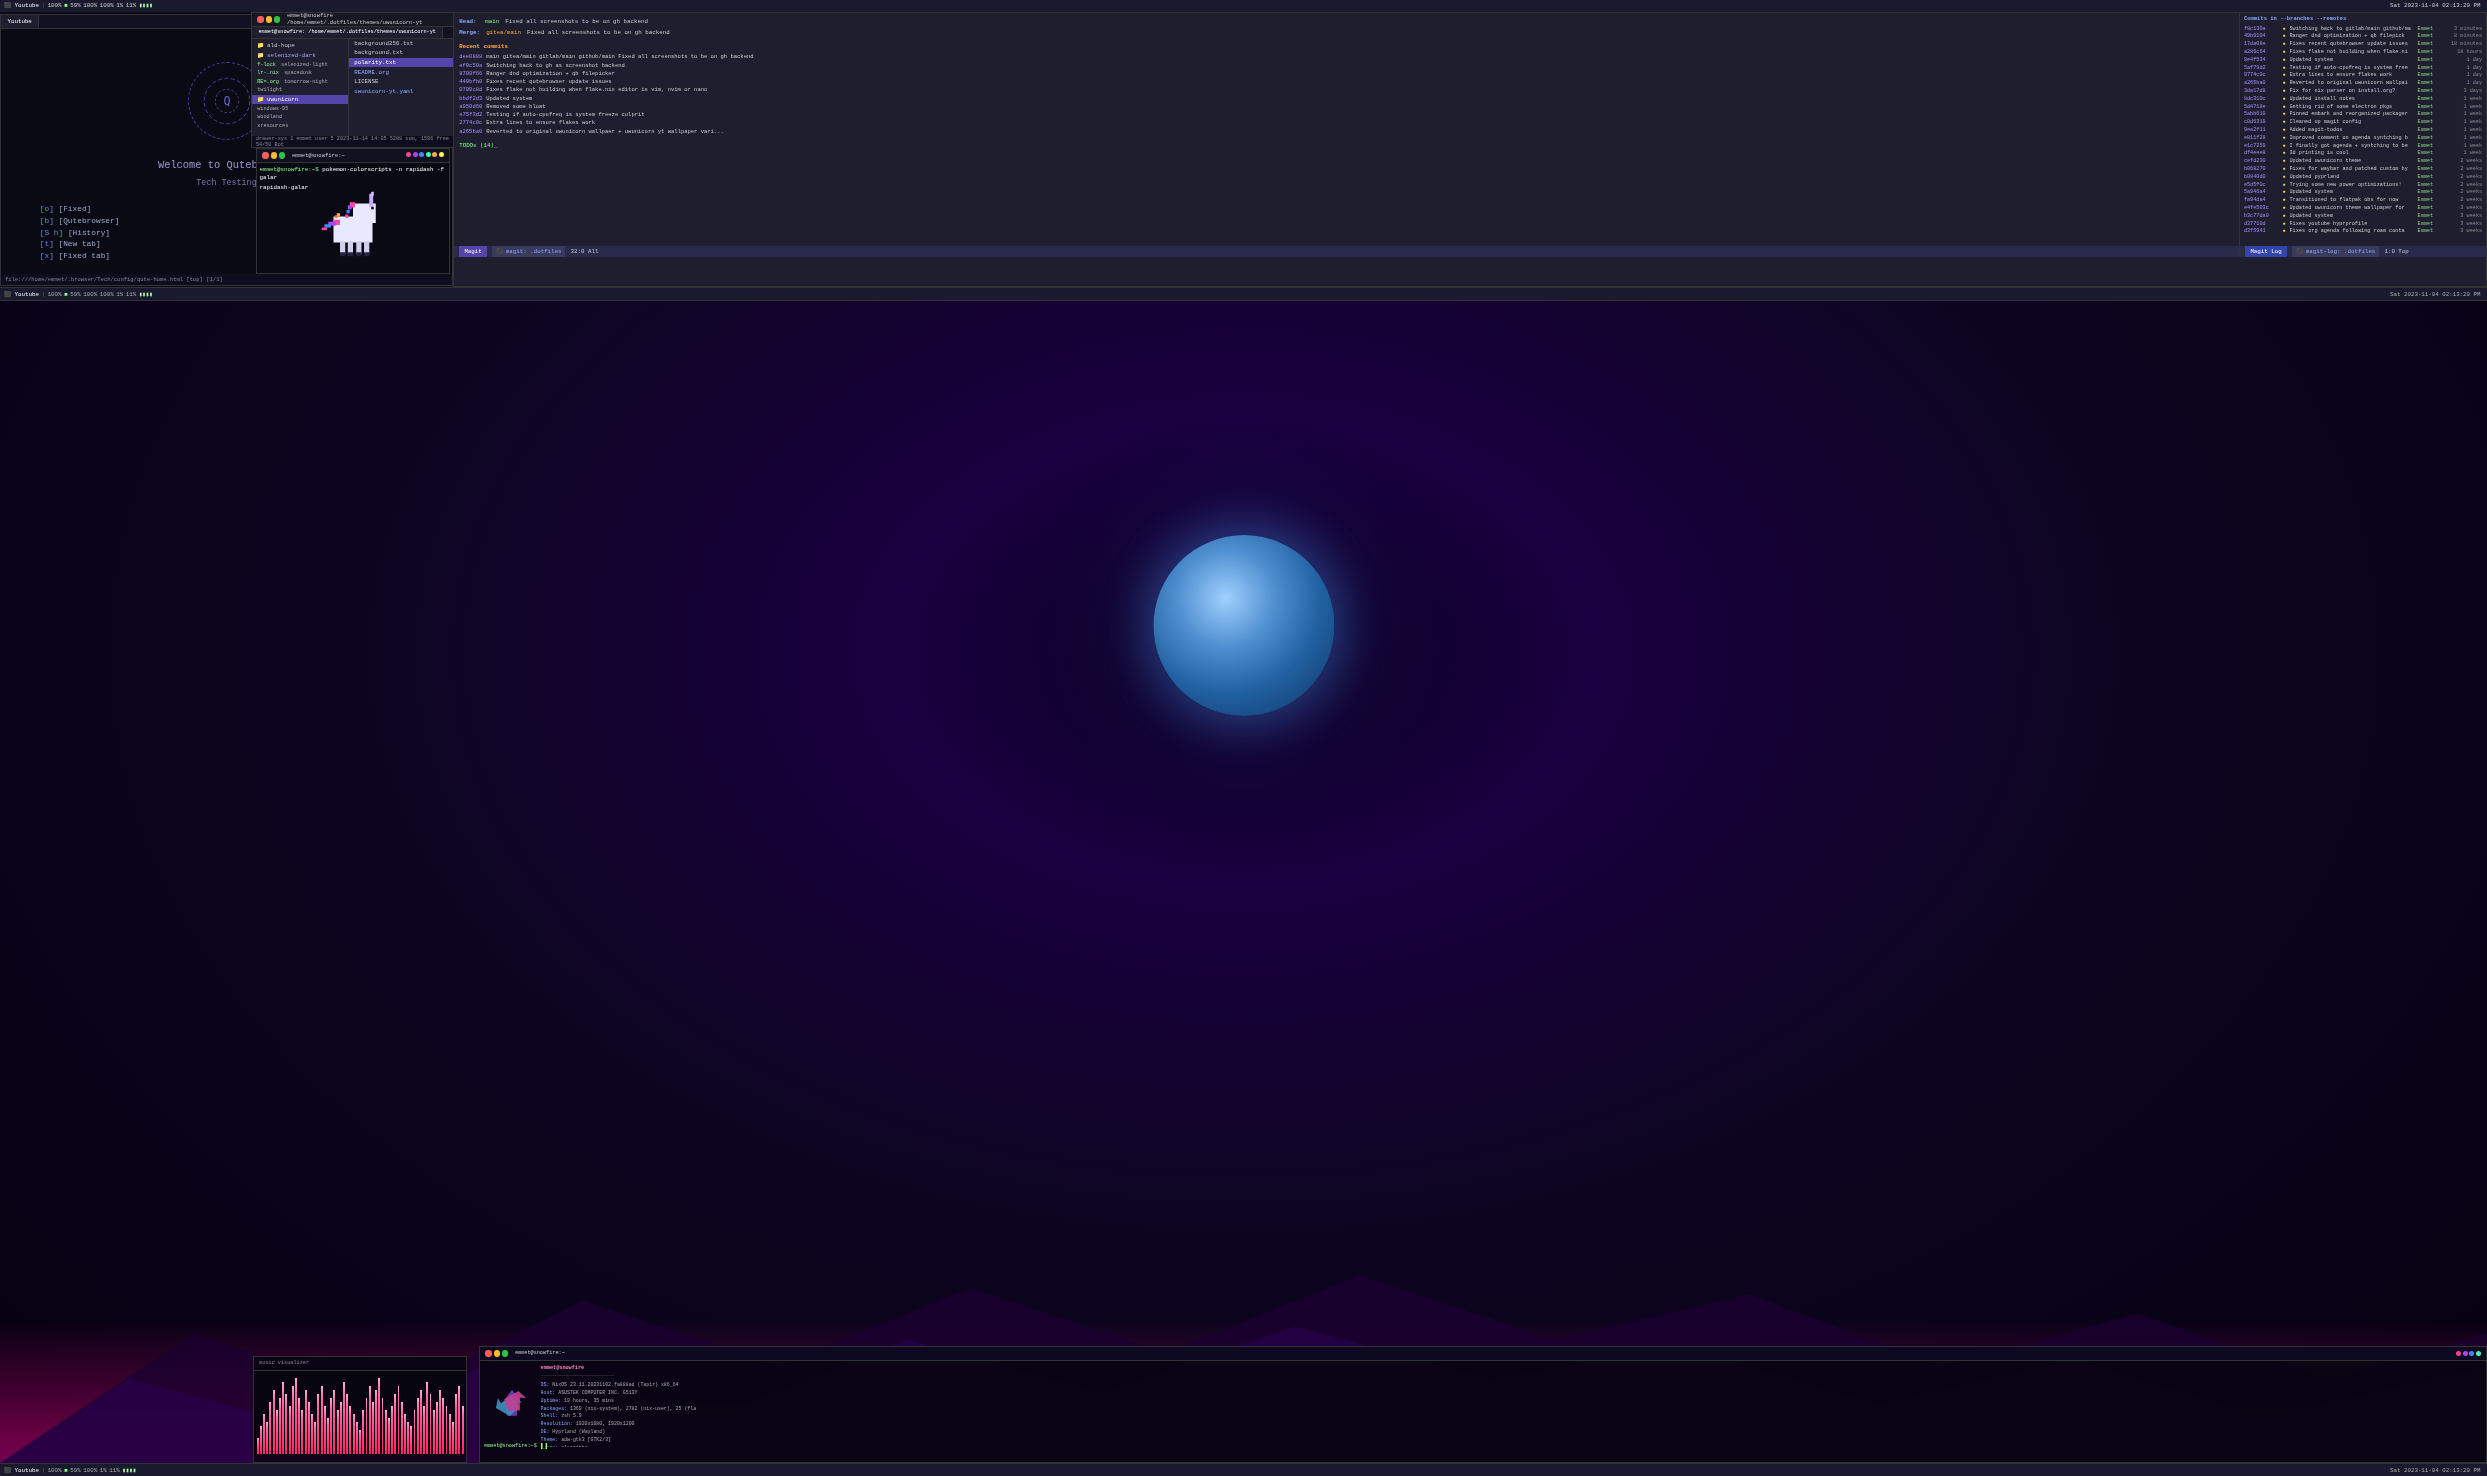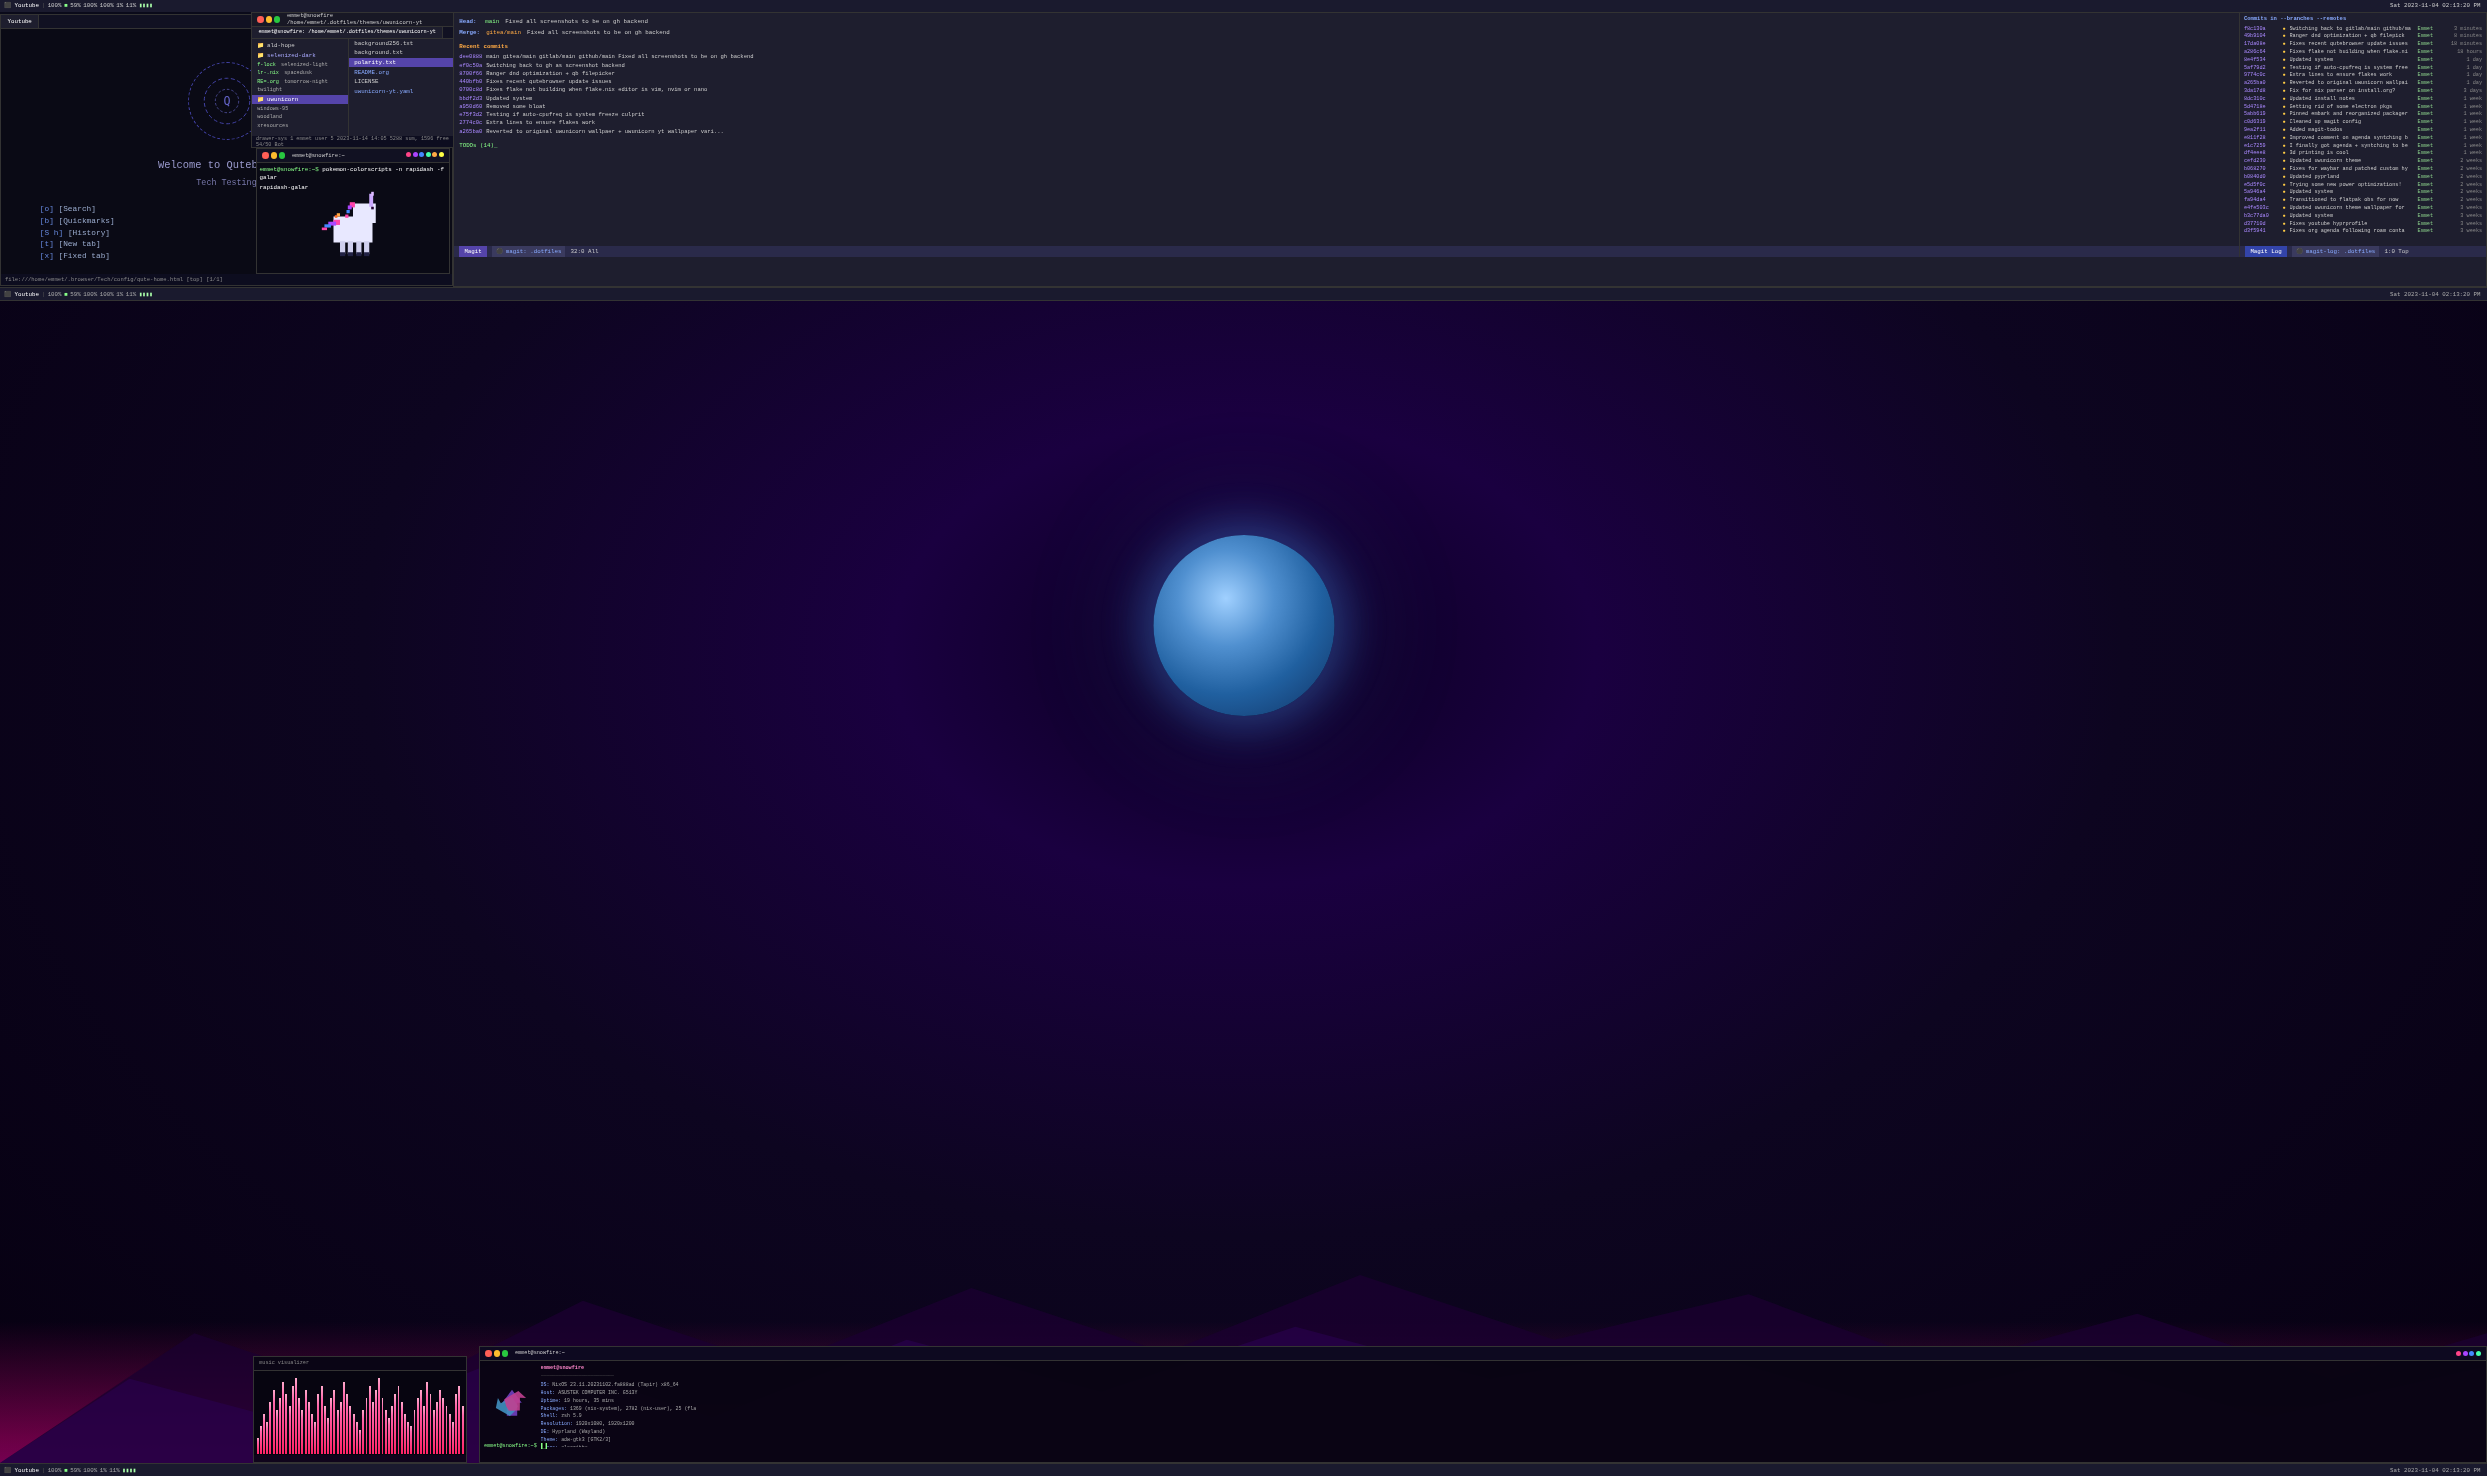--- a/index.html
+++ b/index.html
@@ -430,25 +430,25 @@
           <circle cx="40" cy="40" r="18" stroke="#6666cc" stroke-width="1" stroke-dasharray="4,3" fill="none"></circle>
           <text x="40" y="46" text-anchor="middle" fill="#6666cc" font-size="18" font-family="monospace">Q</text>
         </svg>
       </div>
       <div class="qute-title">Welcome to Qutebrowser</div>
       <div class="qute-subtitle">Tech Testing</div>
 
       <div style="width:100%; padding: 0 19.4px;">
         <div class="qute-menu-item">
           <span class="qute-key">[o]</span>
-          <span class="qute-label">[Search]</span>
+          <span class="qute-label">[Fixed]</span>
         </div>
         <div class="qute-menu-item">
           <span class="qute-key">[b]</span>
-          <span class="qute-label">[Quickmarks]</span>
+          <span class="qute-label">[Qutebrowser]</span>
         </div>
         <div class="qute-menu-item">
           <span class="qute-key">[S h]</span>
           <span class="qute-label">[History]</span>
         </div>
         <div class="qute-menu-item">
           <span class="qute-key">[t]</span>
           <span class="qute-label">[New tab]</span>
         </div>
         <div class="qute-menu-item">

